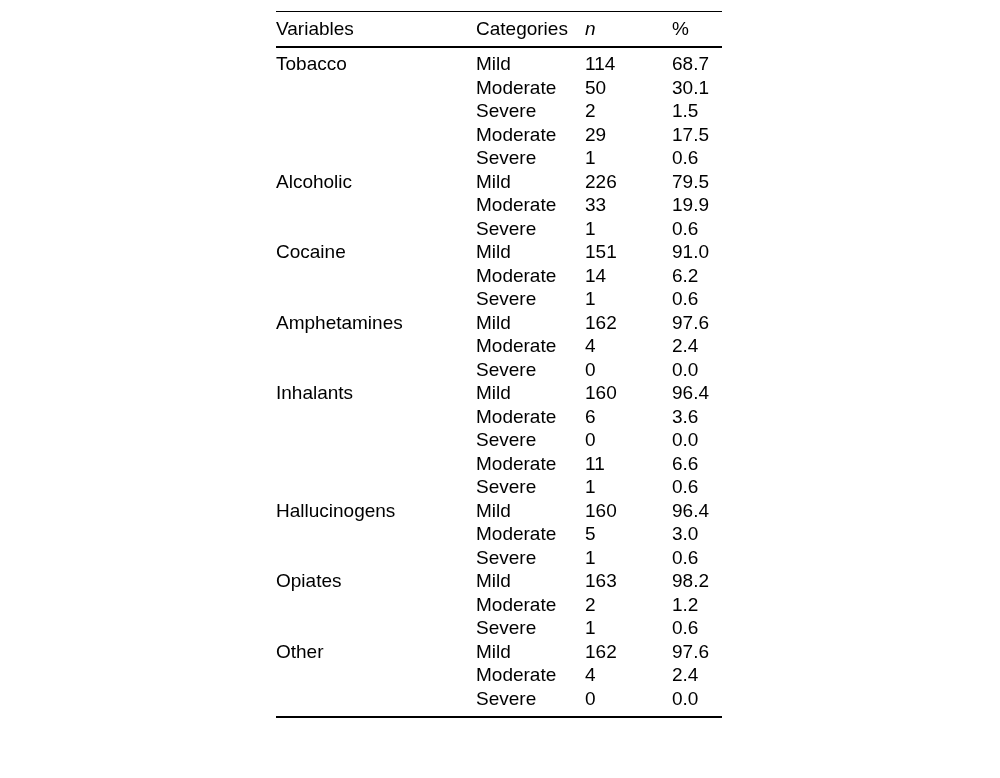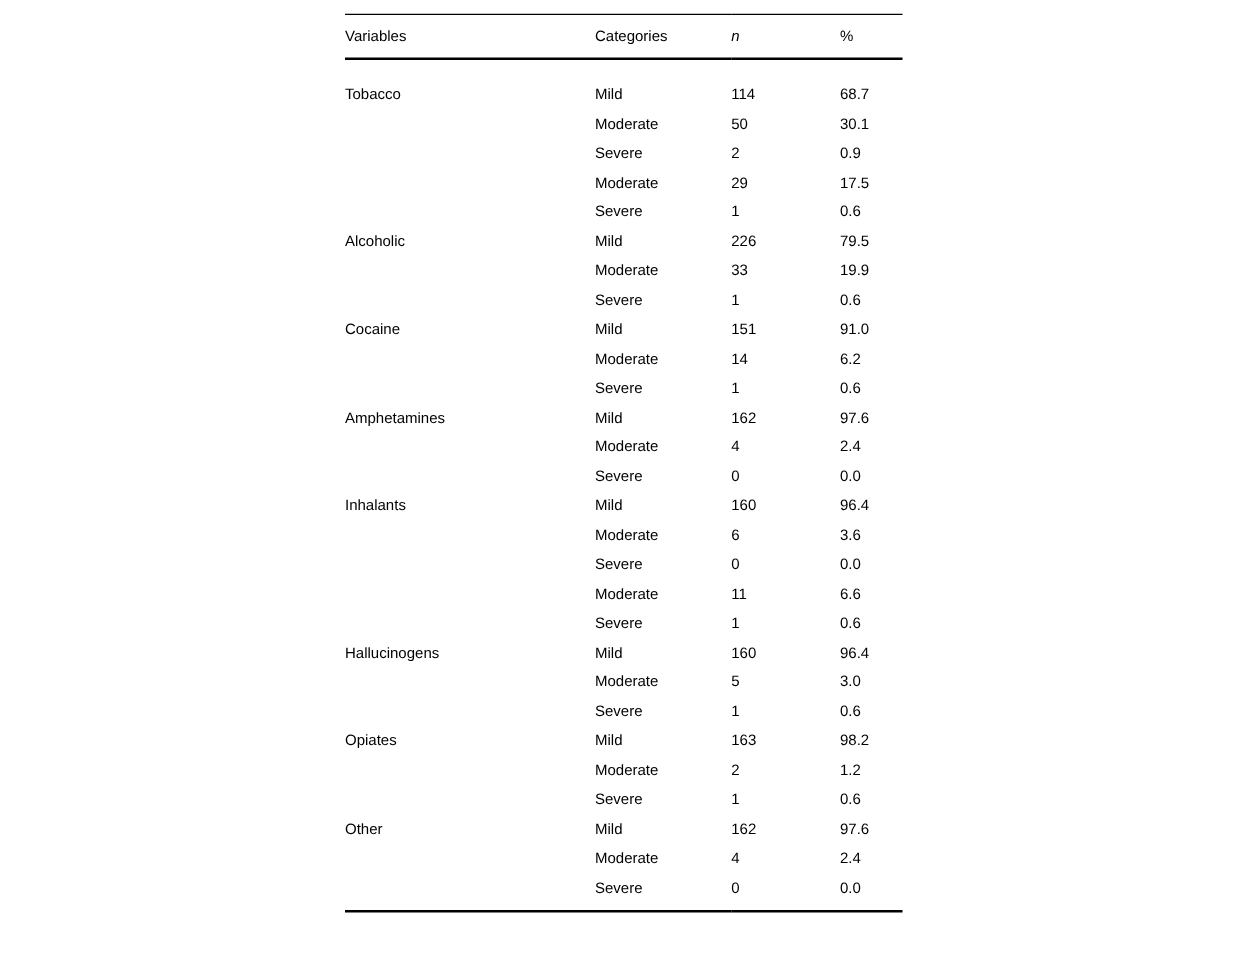--- a/index.html
+++ b/index.html
@@ -28,21 +28,21 @@
     position: absolute;
     left: 276px;
     top: 11px;
     width: 446px;
   }
 
   table.stat-table {
     border-collapse: collapse;
     width: 446px;
     table-layout: fixed;
-    font-size: 12px;
+    font-size: 19px;
   }
 
   table.stat-table td,
   table.stat-table th {
     padding: 0;
     margin: 0;
     text-align: left;
     vertical-align: baseline;
     font-weight: normal;
     line-height: 23.5px;
@@ -83,21 +83,21 @@
   }
   tr.rule-bottom > td {
     border-top: 2.0px solid #000000;
     height: 0;
     line-height: 0;
     font-size: 0;
   }
 
   
   tbody tr.data-row.first-data > td {
-    padding-top: 16px;
+    padding-top: 4px;
   }
   tbody tr.data-row.last-data > td {
     padding-bottom: 6px;
   }
 
   .hdr-n { font-style: italic; }
 
   
   th.cell-n   { padding-left: 10px; }
   th.cell-pct { padding-left: 0px; }
@@ -138,21 +138,21 @@
           <tr class="data-row">
             <td class="cell-var"></td>
             <td class="cell-cat">Moderate</td>
             <td class="cell-n">50</td>
             <td class="cell-pct">30.1</td>
           </tr>
           <tr class="data-row">
             <td class="cell-var"></td>
             <td class="cell-cat">Severe</td>
             <td class="cell-n">2</td>
-            <td class="cell-pct">0.9</td>
+            <td class="cell-pct">1.5</td>
           </tr>
           <tr class="data-row">
             <td class="cell-var"></td>
             <td class="cell-cat">Moderate</td>
             <td class="cell-n">29</td>
             <td class="cell-pct">17.5</td>
           </tr>
           <tr class="data-row">
             <td class="cell-var"></td>
             <td class="cell-cat">Severe</td>

